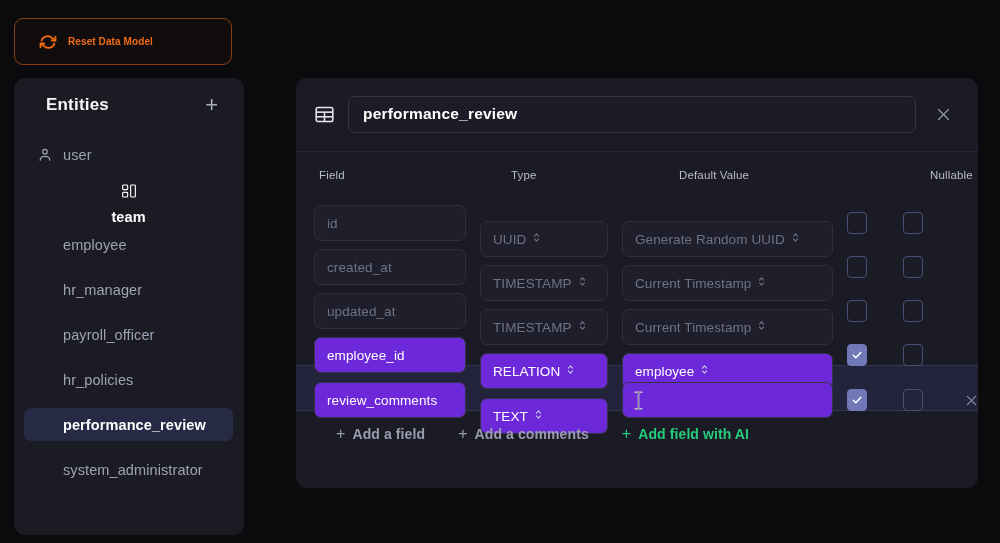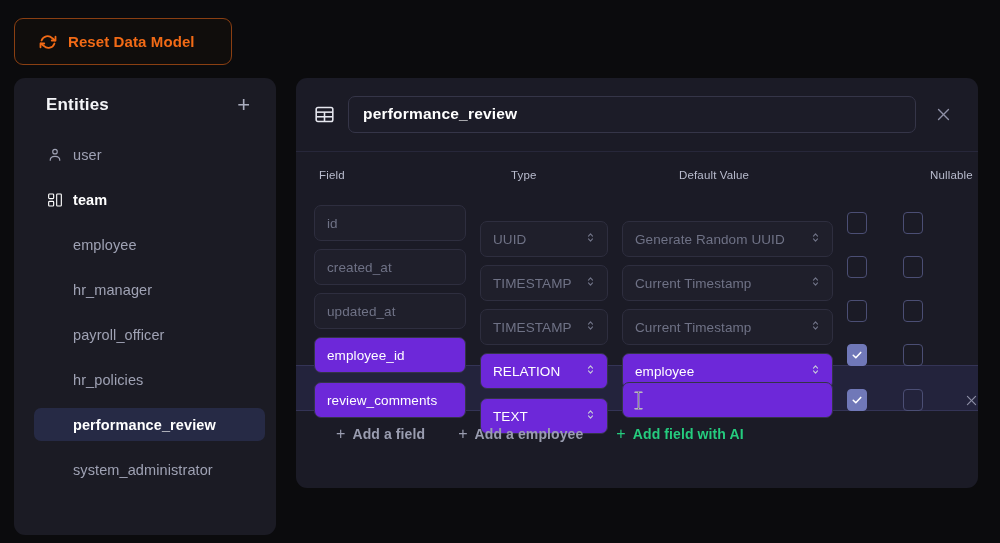--- a/index.html
+++ b/index.html
@@ -33,32 +33,32 @@
     border-radius: 9px;
     background: #100d0c;
     display: flex;
     align-items: center;
     gap: 11px;
     padding-left: 24px;
     cursor: pointer;
   }
   #reset-btn .lbl {
     color: #f26a16;
-    font-size: 15px;
+    font-size: 10px;
     font-weight: bold;
     letter-spacing: .1px;
   }
   .ic-reset { width: 18px; height: 18px; display: block; }
 
   
   #sidebar {
     position: absolute;
     left: 14px;
     top: 78px;
-    width: 262px;
+    width: 230px;
     height: 457px;
     background: #1b1b24;
     border-radius: 11px;
     box-sizing: border-box;
     padding: 0;
   }
   #sidebar-head {
     height: 54px;
     display: flex;
     align-items: center;
@@ -73,40 +73,40 @@
     letter-spacing: .2px;
   }
   #add-entity {
     color: #a9acbd;
     font-size: 22px;
     line-height: 1;
     cursor: pointer;
     font-weight: 300;
     padding: 2px 4px;
   }
-  #entity-list { padding: 6px 11px 0 20px; }
+  #entity-list { padding: 6px 11px 0 10px; }
   .ent {
     height: 33px;
     display: flex;
     align-items: center;
     gap: 10px;
     padding: 0 13px;
     margin-bottom: 12px;
     border-radius: 7px;
     cursor: pointer;
     color: #9fa2b4;
     font-size: 14.5px;
     letter-spacing: .1px;
   }
   .ent.sel {
     background: #262a45;
     color: #ffffff;
     font-weight: bold;
   }
-  .ent.bold-it { color: #ffffff; font-weight: bold; }
+  .ent.bold-it { color: #ffffff; font-weight: bold; flex-direction: column; }
   .ent .ico { width: 16px; height: 16px; flex: 0 0 16px; display: block; }
   .ent .ico.none { visibility: hidden; }
 
   
   #main {
     position: absolute;
     left: 296px;
     top: 78px;
     width: 682px;
     height: 410px;
@@ -202,21 +202,21 @@
     display: flex;
     align-items: center;
     padding: 0 12px;
     font-size: 13.5px;
     color: #ffffff;
     letter-spacing: .1px;
     overflow: hidden;
     white-space: nowrap;
   }
   .cell.dim { color: #6f7286; background: #1f1f2b; border-color: #2e2e3f; }
-  .cell.sel-ctl { justify-content: space-between; margin-top: 32px; }
+  .cell.sel-ctl { justify-content: flex-start; margin-top: 32px; }
   .cell .txt { overflow: hidden; text-overflow: ellipsis; }
   .chev { width: 9px; height: 13px; flex: 0 0 9px; margin-left: 6px; }
 
   .cbox {
     width: 20px;
     height: 22px;
     box-sizing: border-box;
     border: 1px solid #4b4e74;
     border-radius: 4px;
     background: transparent;
@@ -524,21 +524,21 @@
           </div>
         </div>
 
       <div id="actions">
           <div class="act">
             <span class="pl">+</span>
             <span>Add a field</span>
           </div>
           <div class="act">
             <span class="pl">+</span>
-            <span>Add a employee</span>
+            <span>Add a comments</span>
           </div>
           <div class="act ai">
             <span class="pl">+</span>
             <span>Add field with AI</span>
           </div>
         </div>
     </div>
   </div>
 
 </div>

